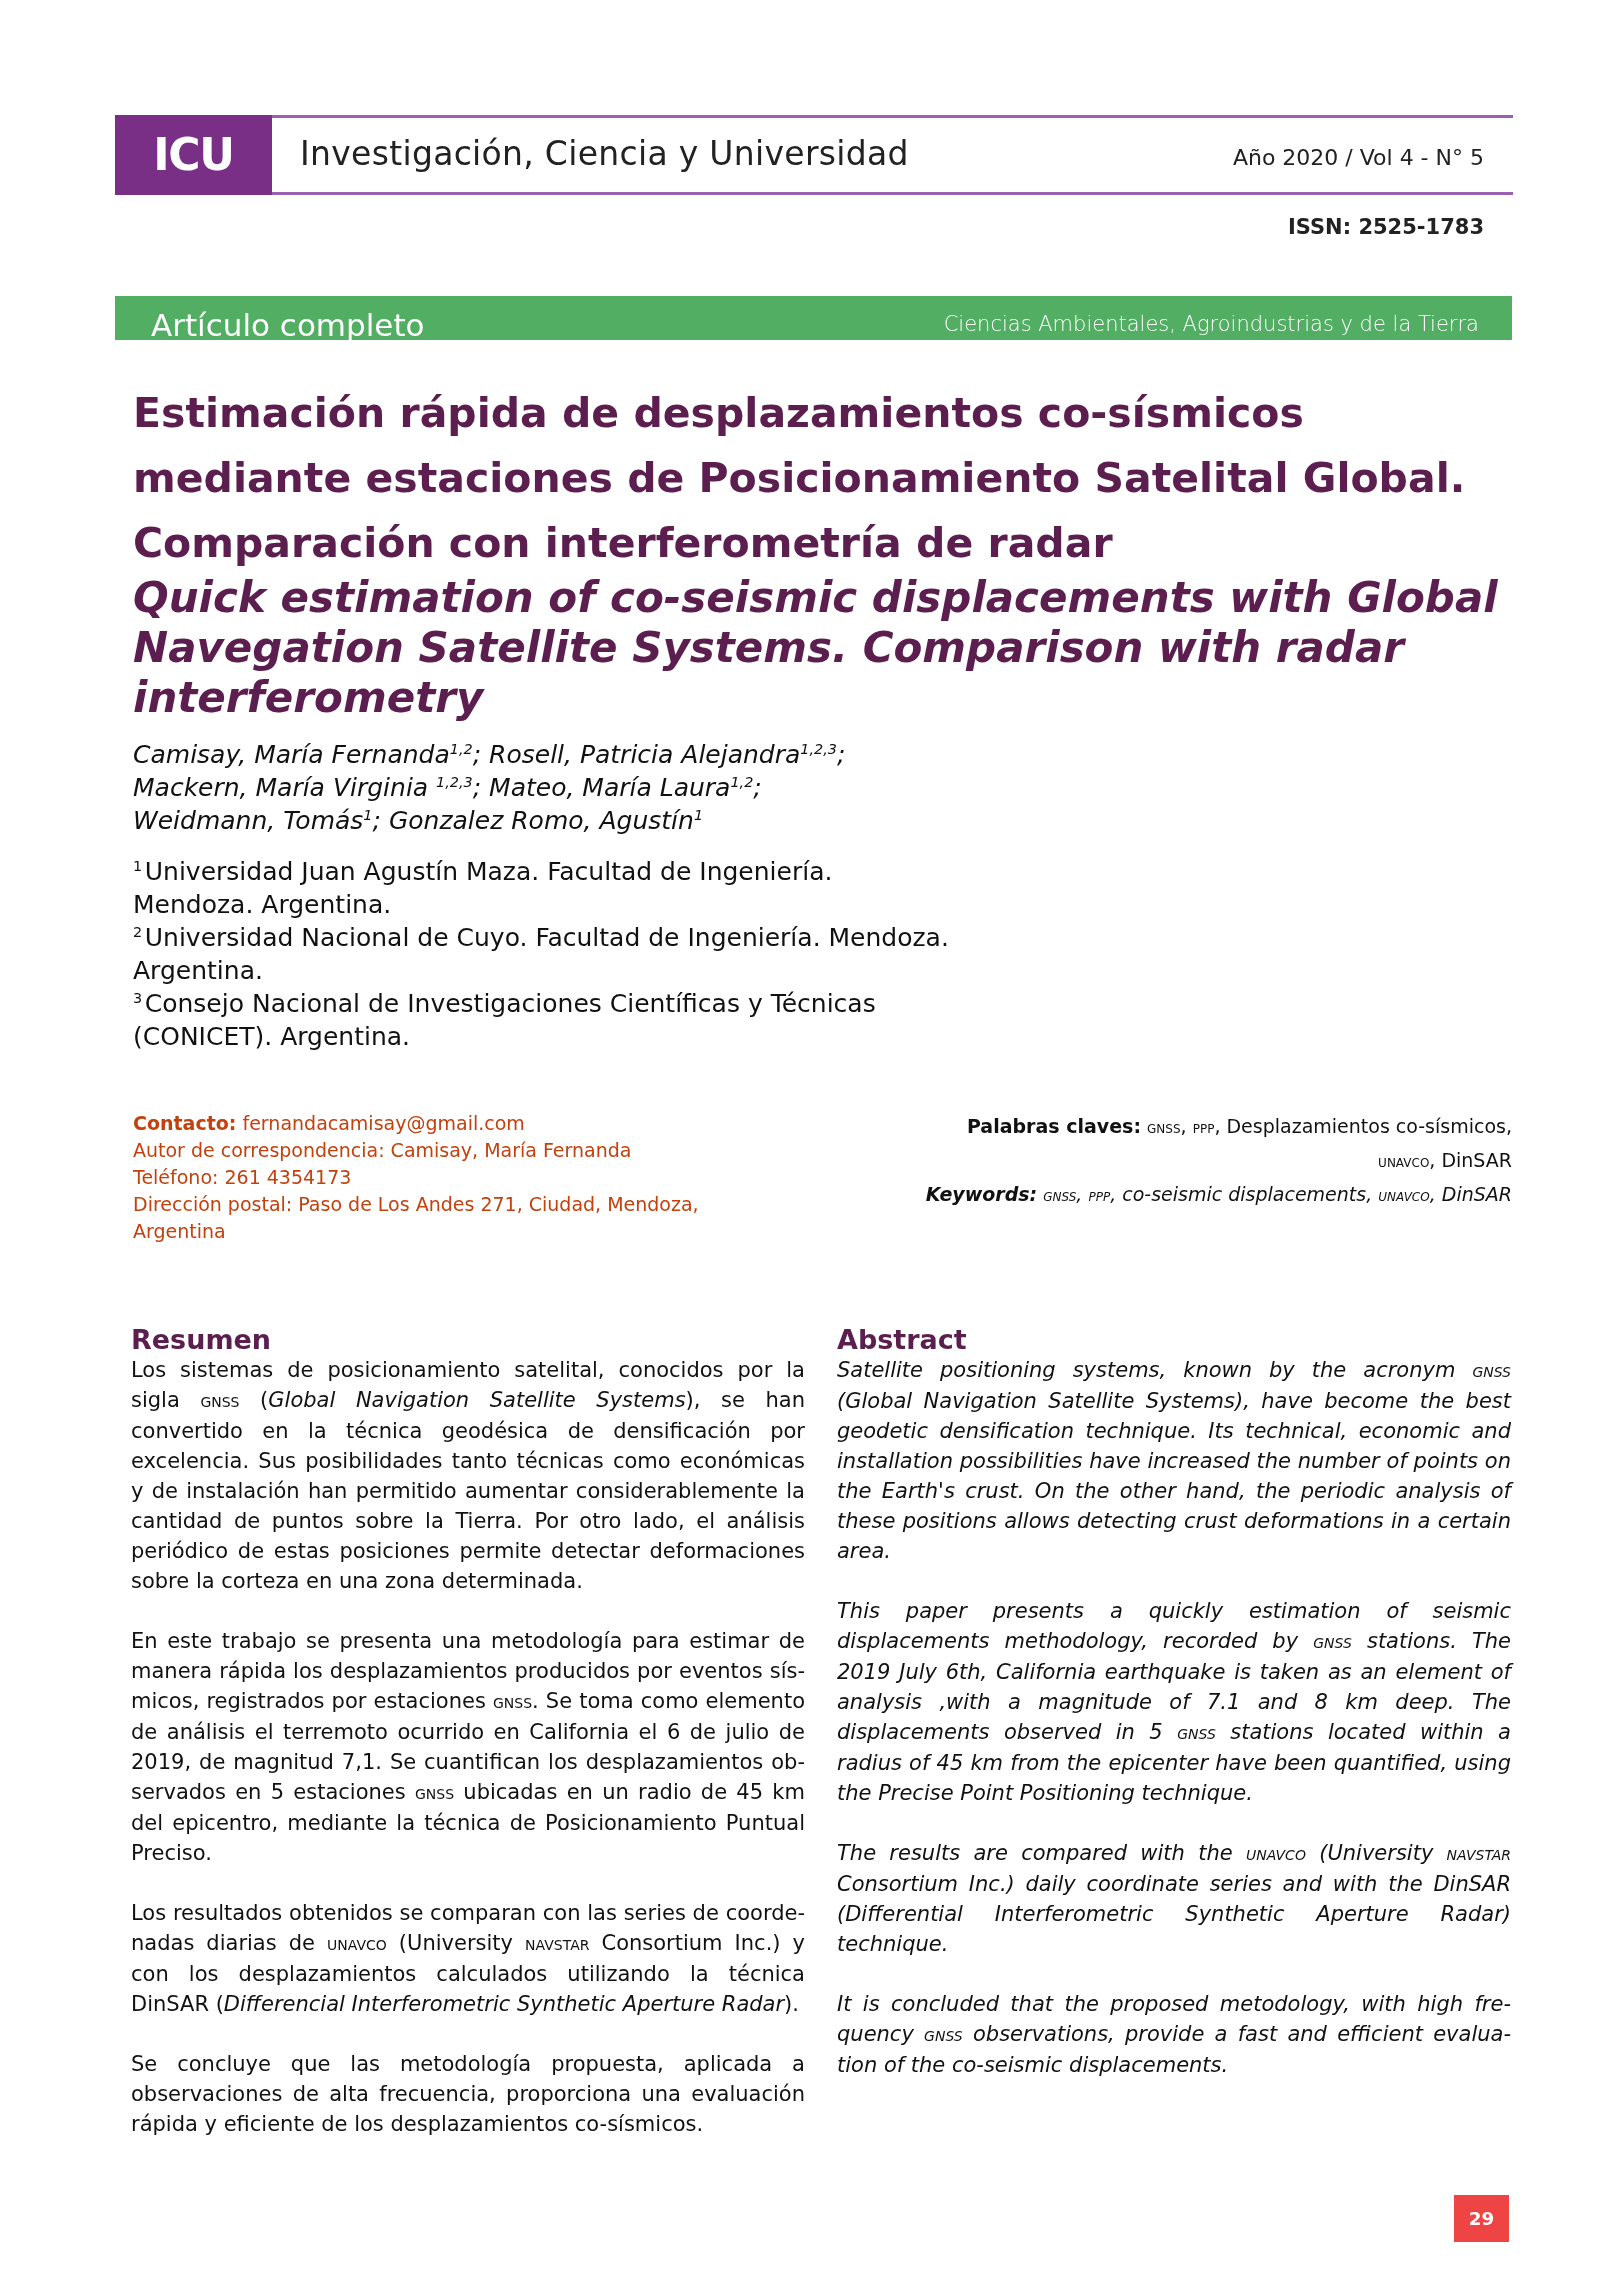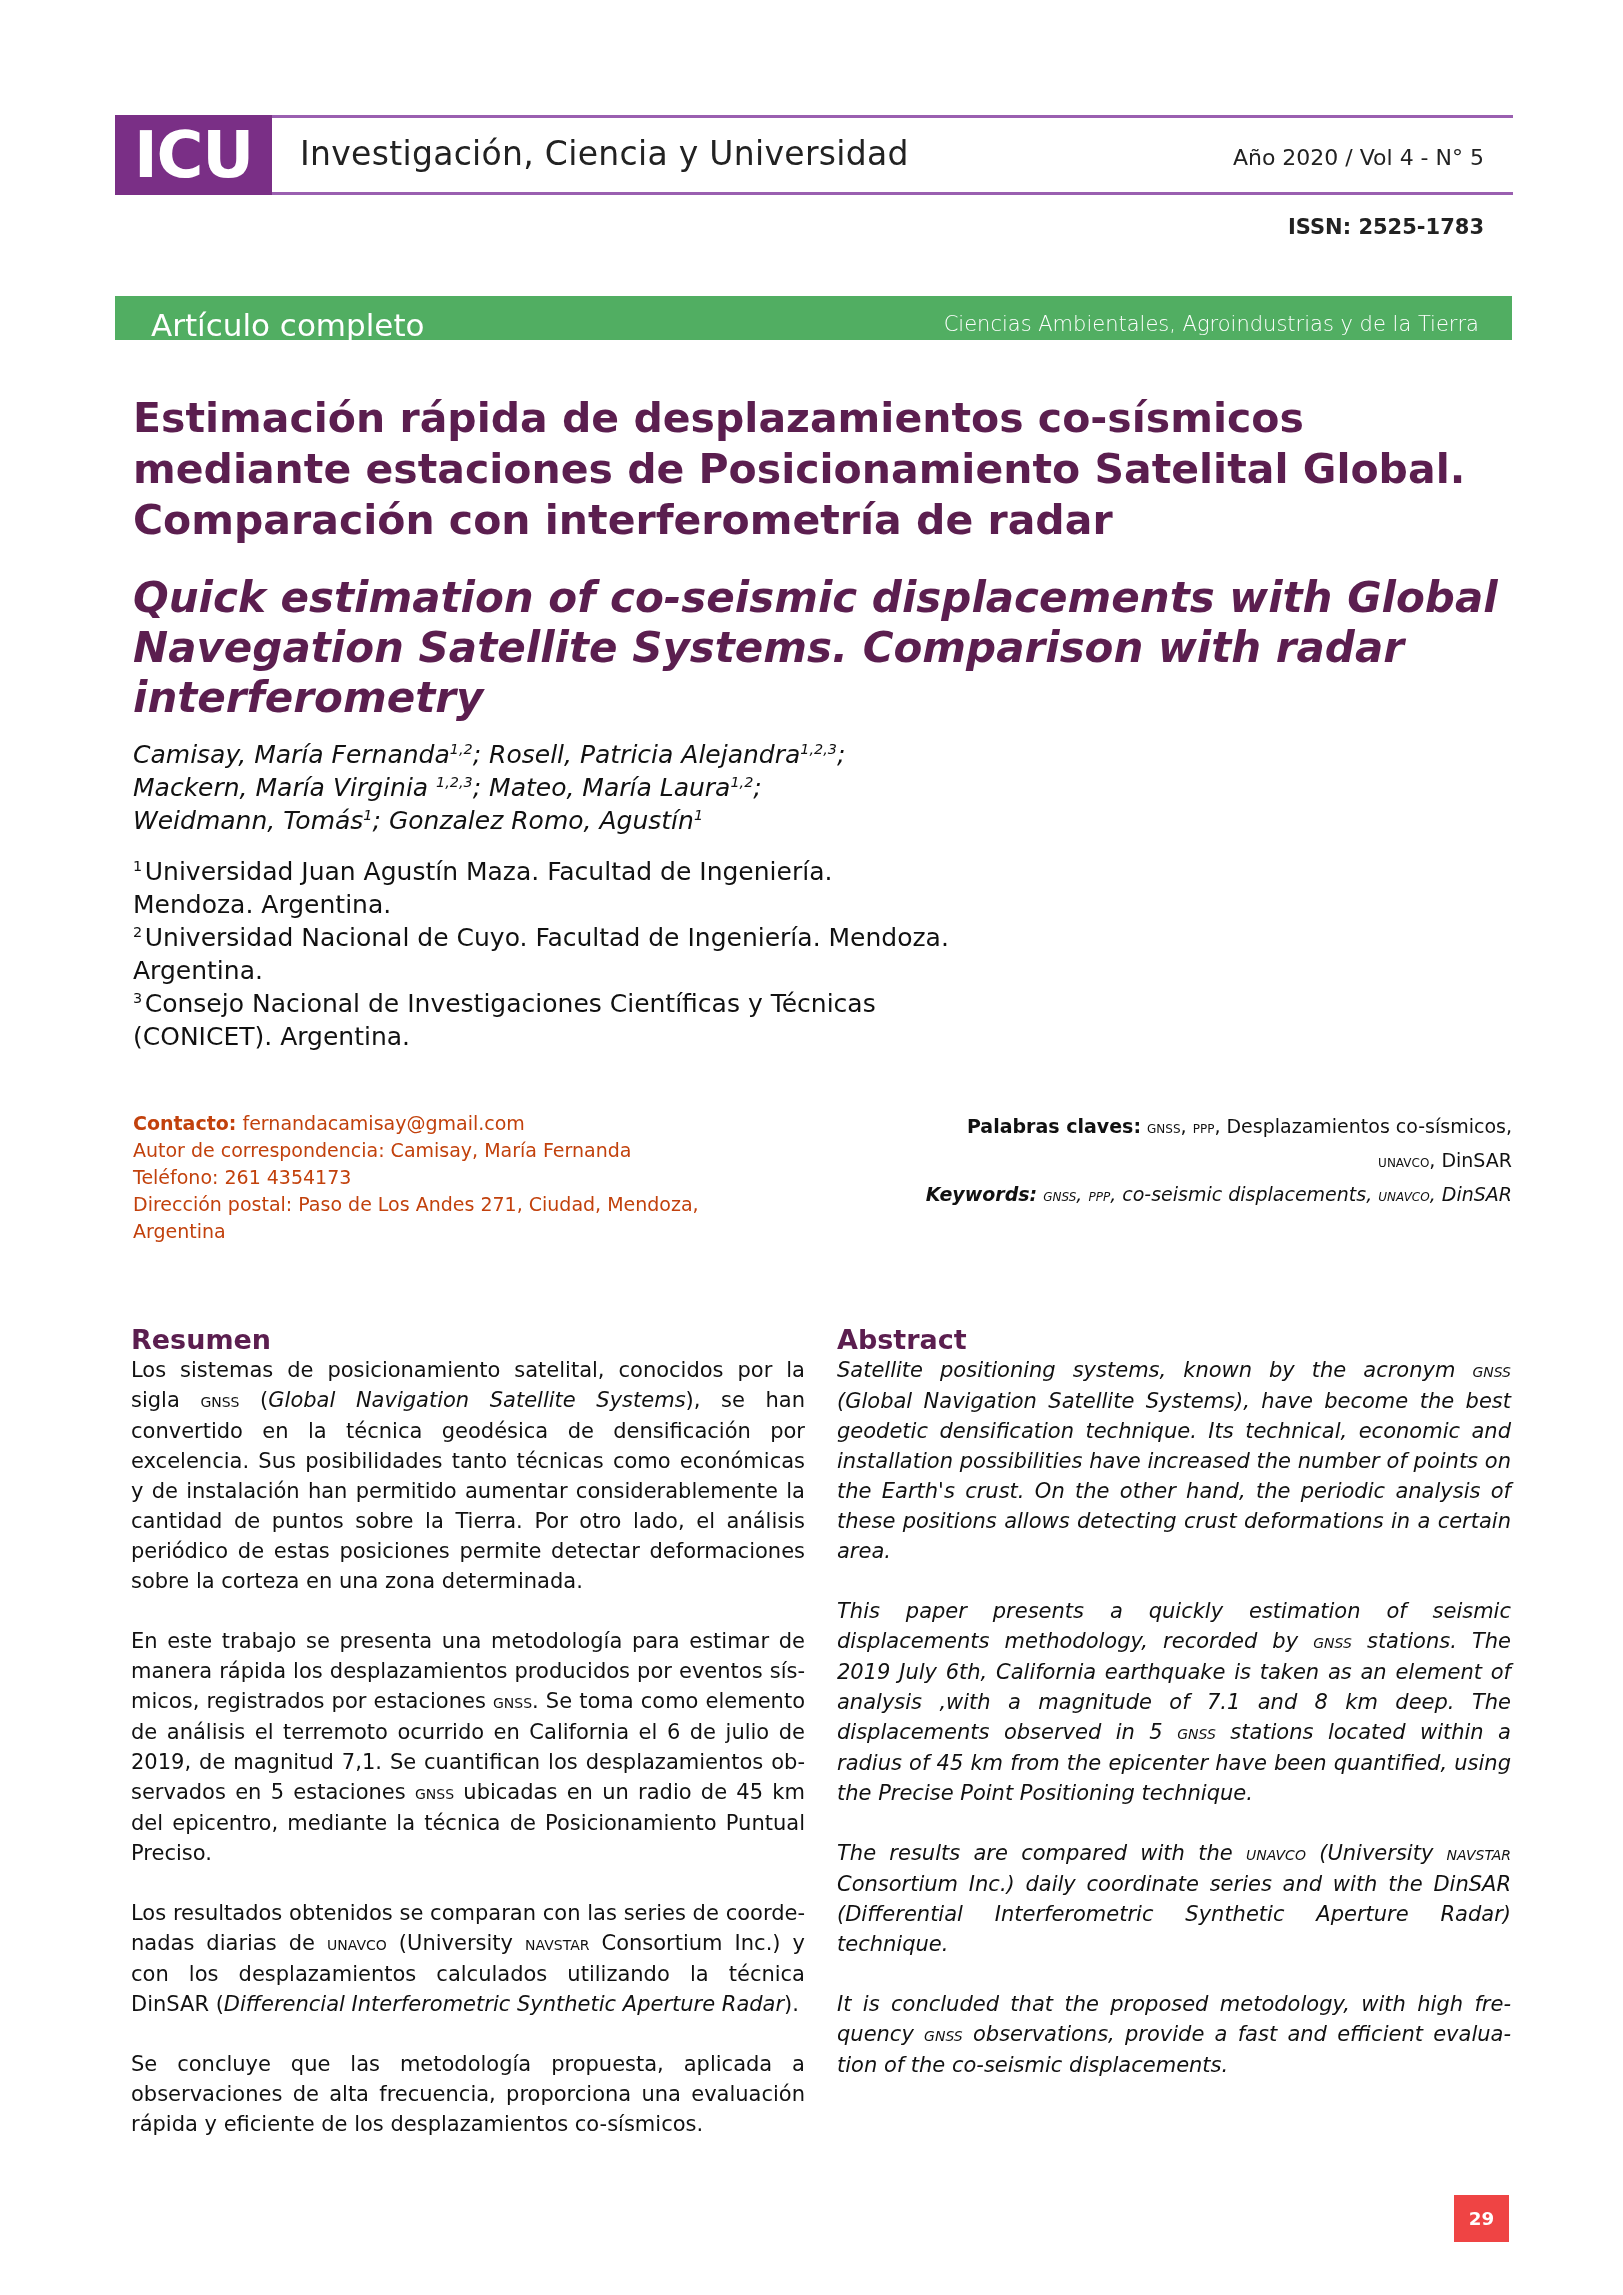--- a/index.html
+++ b/index.html
@@ -4,34 +4,34 @@
 <style>
   * { box-sizing: border-box; margin: 0; padding: 0; }
   html, body { width: 1623px; height: 2295px; background: #ffffff; overflow: hidden; }
   body { position: relative; font-family: "DejaVu Sans", sans-serif; color: #1a1a1a; }
 
   
   .hdr-line { position: absolute; left: 115px; width: 1398px; height: 2.6px; background: #9a5fb0; }
   .hdr-line.top { top: 115px; }
   .hdr-line.bot { top: 192px; }
   .logo { position: absolute; left: 115px; top: 115px; width: 157px; height: 80px; background: #7a2f86;
-          color: #fff; font-family: "DejaVu Sans", sans-serif; font-weight: bold; font-size: 64px;
+          color: #fff; font-family: "DejaVu Sans", sans-serif; font-weight: bold; font-size: 44px;
           line-height: 80px; text-align: center; letter-spacing: -1.3px; }
   .journal { position: absolute; left: 300px; top: 134px; font-size: 33px; color: #222; letter-spacing: 0.3px; text-align: center; }
   .issue { position: absolute; right: 139px; top: 145px; font-size: 22px; color: #222; }
   .issn { position: absolute; right: 139px; top: 215px; font-size: 21px; font-weight: bold; color: #222; }
 
   
   .band { position: absolute; left: 115px; top: 296px; width: 1397px; height: 44px; background: #51ae62; }
   .band-left { position: absolute; left: 36px; top: 10.5px; font-size: 31px; color: #fff; }
   .band-right { position: absolute; right: 33px; top: 15.7px; font-size: 21px; color: #fff; font-weight: 300; }
 
   
-  .title-es { position: absolute; left: 133px; top: 393px; width: 1388px; font-size: 41px; font-weight: bold;
-              color: #5b1e4f; line-height: 51px; }
+  .title-es { position: absolute; left: 133px; top: 381px; width: 1388px; font-size: 41px; font-weight: bold;
+              color: #5b1e4f; line-height: 65px; }
   .title-en { position: absolute; left: 133px; top: 573px; width: 1388px; font-size: 42px; font-style: italic;
               color: #5b1e4f; line-height: 50px; }
 
   
   .authors { position: absolute; left: 133px; top: 738px; width: 818px; font-size: 25px; font-style: italic;
              line-height: 33px; color: #111; }
   .authors sup { font-size: 14.4px; vertical-align: super; line-height: 0; }
   .affil { position: absolute; left: 133px; top: 855px; width: 818px; font-size: 25px; line-height: 33px; color: #111; }
   .affil sup { font-size: 14.4px; vertical-align: super; line-height: 0; margin-right: 2.6px; }
 

